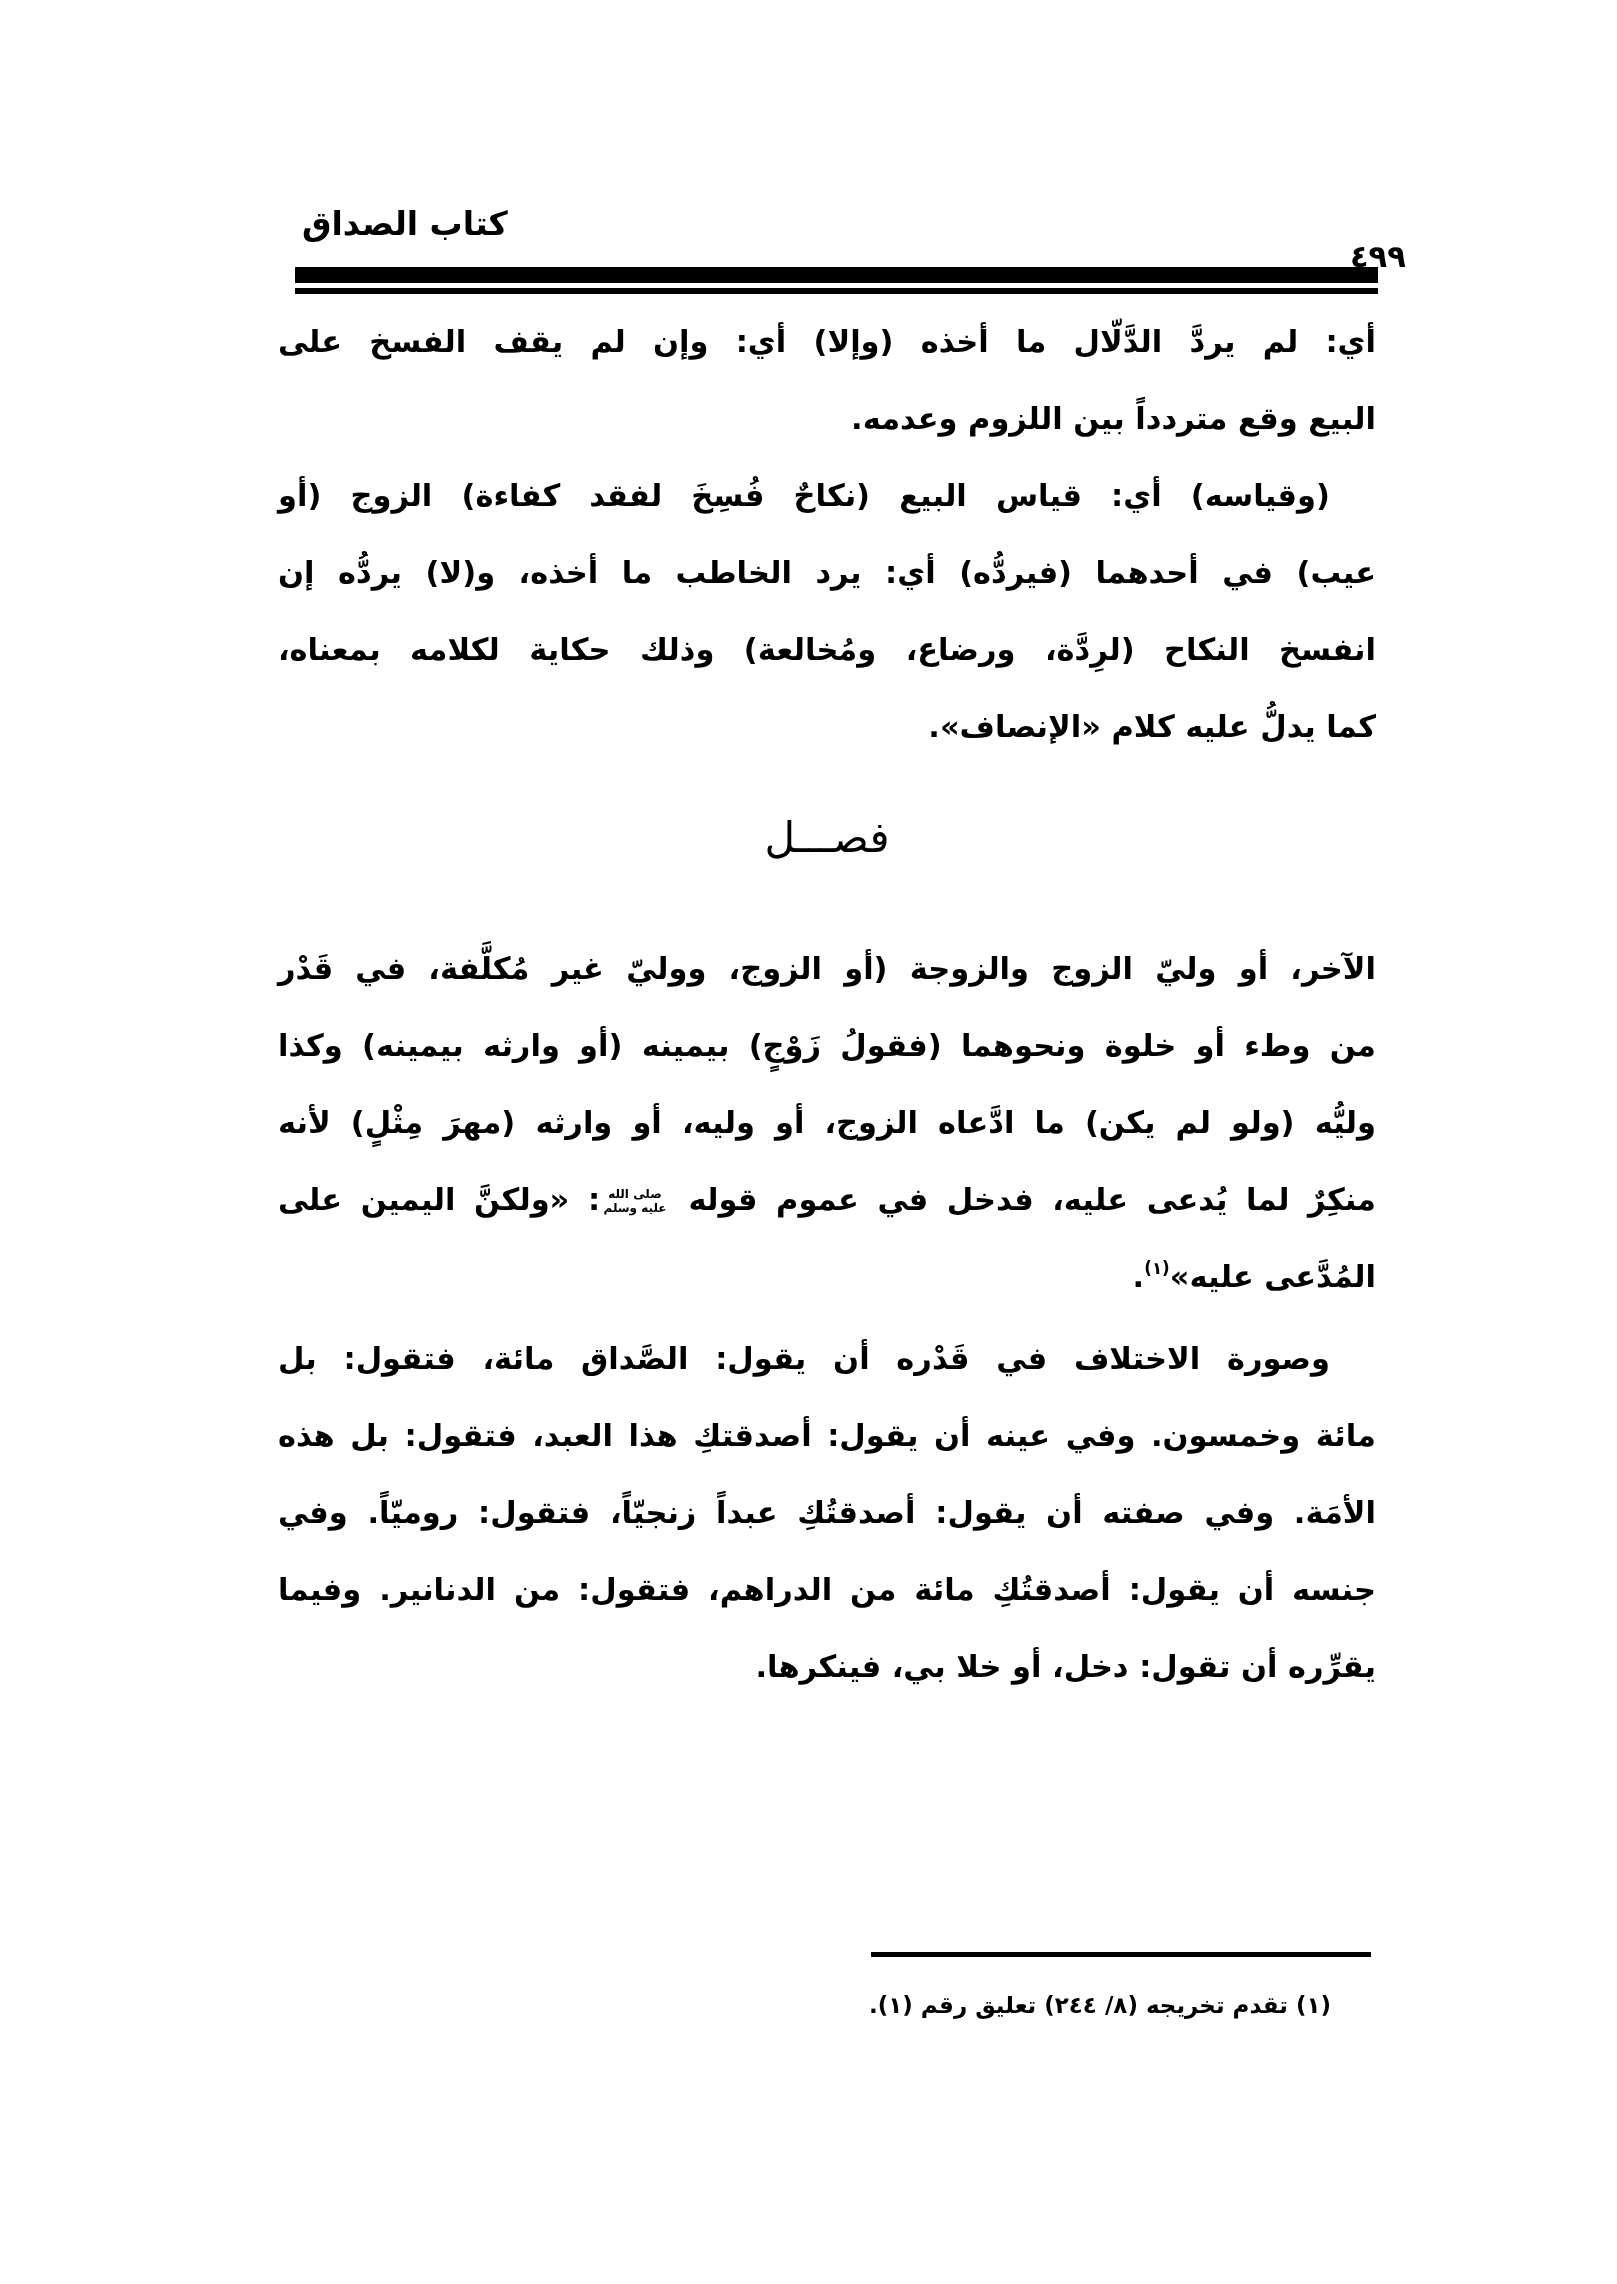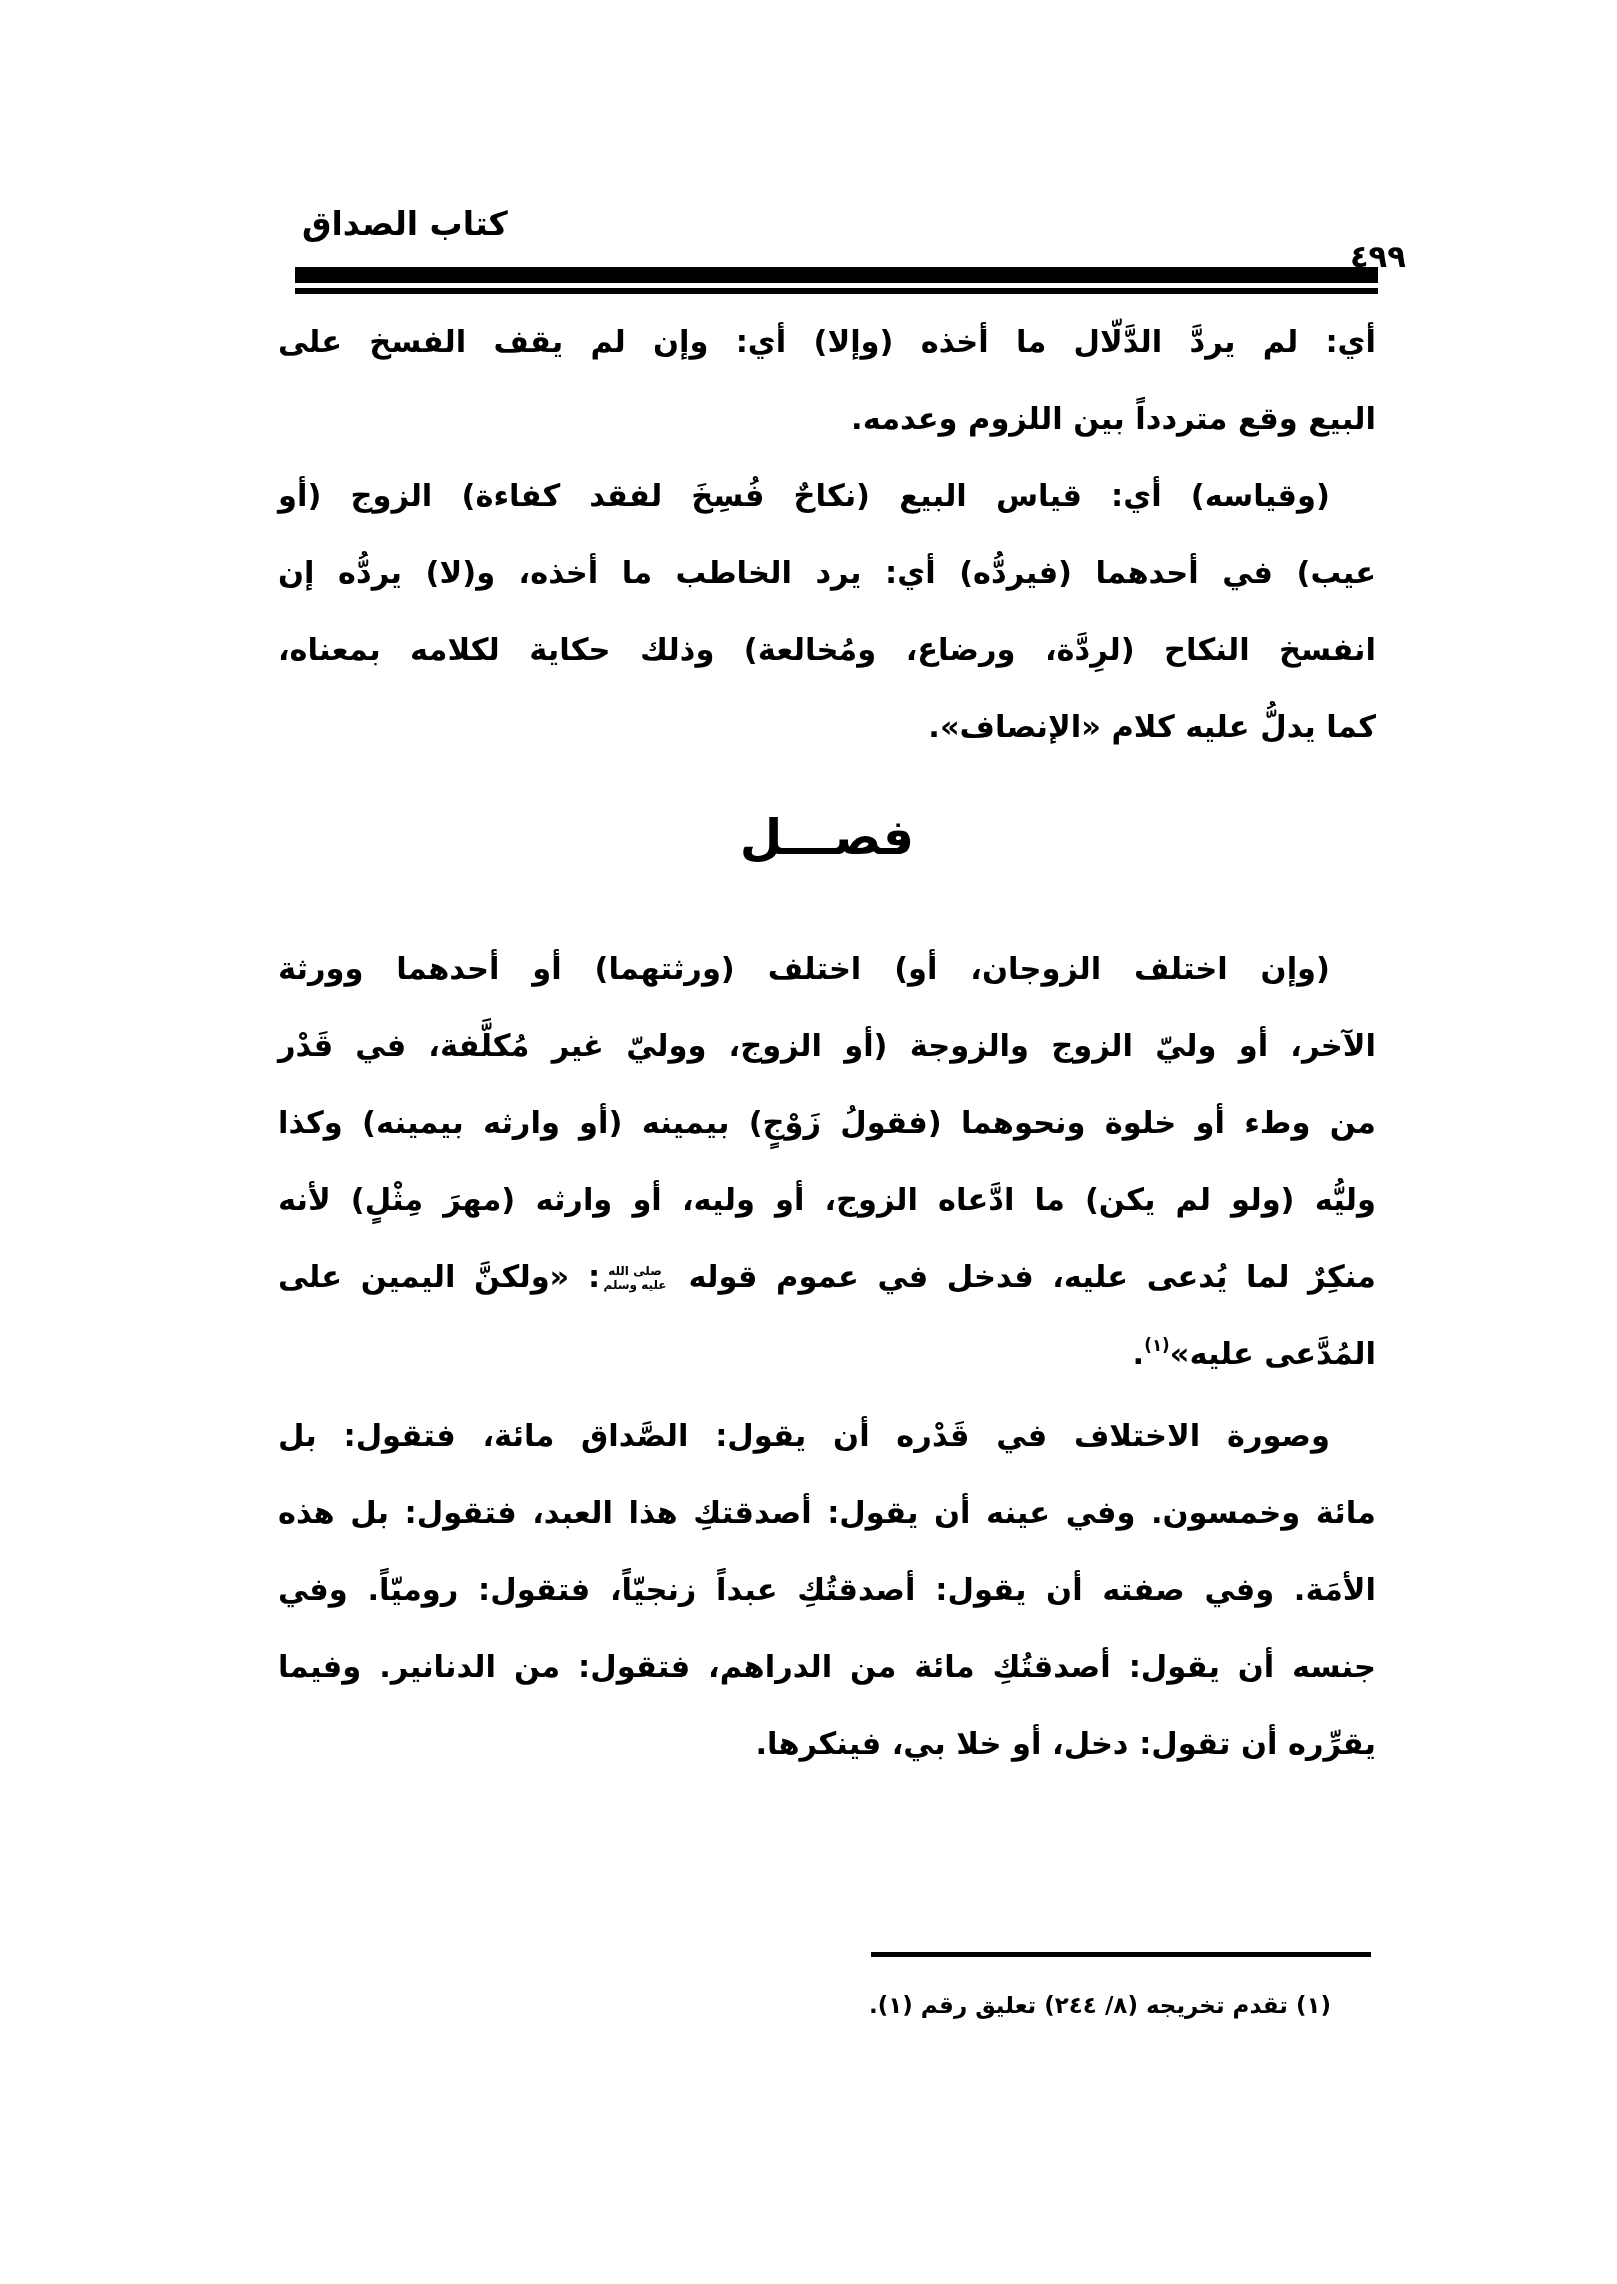--- a/index.html
+++ b/index.html
@@ -65,22 +65,22 @@
     text-align-last: right;
   }
   .line.indent {
     padding-right: 46px;
   }
   .section-heading {
     display: block;
     margin: 42px 0 61px 0;
     height: 62px;
     line-height: 62px;
-    font-size: 49px;
-    font-weight: bold;
+    font-size: 42px;
+    font-weight: normal;
     text-align: right;
     text-align-last: center;
   }
   
   .pbuh {
     display: inline-block;
     vertical-align: -0.15em;
     text-align: center;
     text-align-last: center;
     font-size: 12px;
@@ -131,21 +131,20 @@
     <div class="line">أي: لم يردَّ الدَّلّال ما أخذه (وإلا) أي: وإن لم يقف الفسخ على</div>
     <div class="line end">البيع وقع متردداً بين اللزوم وعدمه.</div>
 
     <div class="line indent">(وقياسه) أي: قياس البيع (نكاحٌ فُسِخَ لفقد كفاءة) الزوج (أو</div>
     <div class="line">عيب) في أحدهما (فيردُّه) أي: يرد الخاطب ما أخذه، و(لا) يردُّه إن</div>
     <div class="line">انفسخ النكاح (لرِدَّة، ورضاع، ومُخالعة) وذلك حكاية لكلامه بمعناه،</div>
     <div class="line end">كما يدلُّ عليه كلام «الإنصاف».</div>
 
     <div class="section-heading">فصـــل</div>
 
-    <div class="line indent">(وإن اختلف الزوجان، أو) اختلف (ورثتهما) أو أحدهما وورثة</div>
     <div class="line">الآخر، أو وليّ الزوج والزوجة (أو الزوج، ووليّ غير مُكلَّفة، في قَدْر</div>
     <div class="line">من وطء أو خلوة ونحوهما (فقولُ زَوْجٍ) بيمينه (أو وارثه بيمينه) وكذا</div>
     <div class="line">وليُّه (ولو لم يكن) ما ادَّعاه الزوج، أو وليه، أو وارثه (مهرَ مِثْلٍ) لأنه</div>
     <div class="line">
       <span>منكِرٌ لما يُدعى عليه، فدخل في عموم قوله </span><span class="pbuh"><span>صلى الله</span><span>عليه وسلم</span></span><span>: «ولكنَّ اليمين على</span>
     </div>
     <div class="line end">
       <span>المُدَّعى عليه»</span><span class="fn-ref">(١)</span><span>.</span>
     </div>
 

